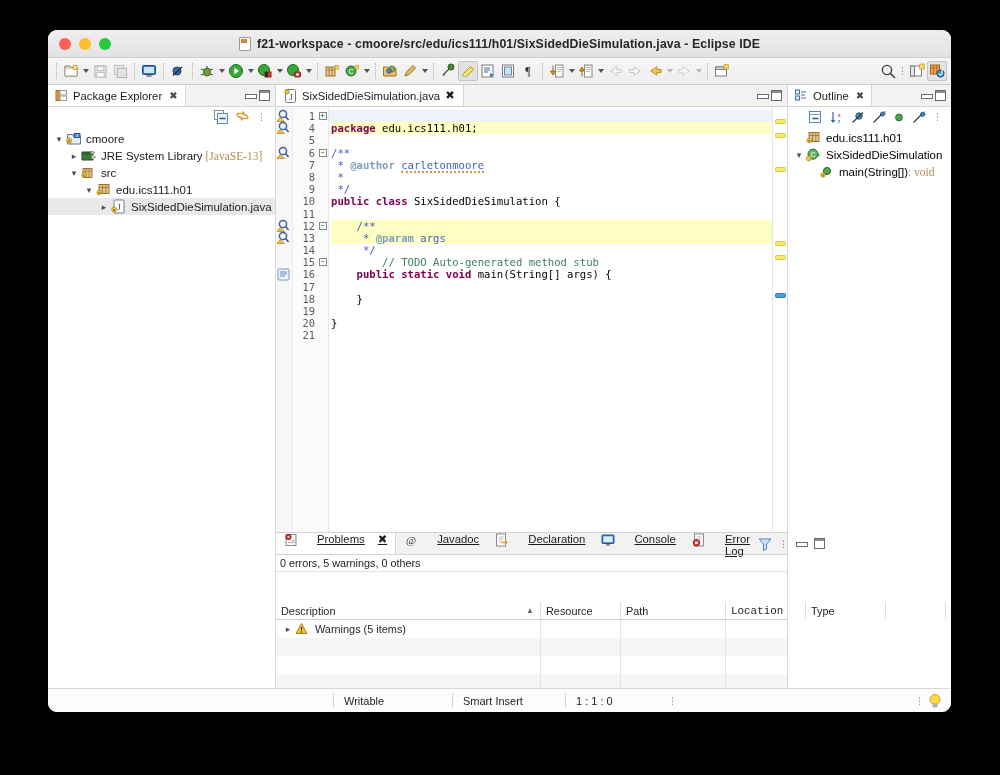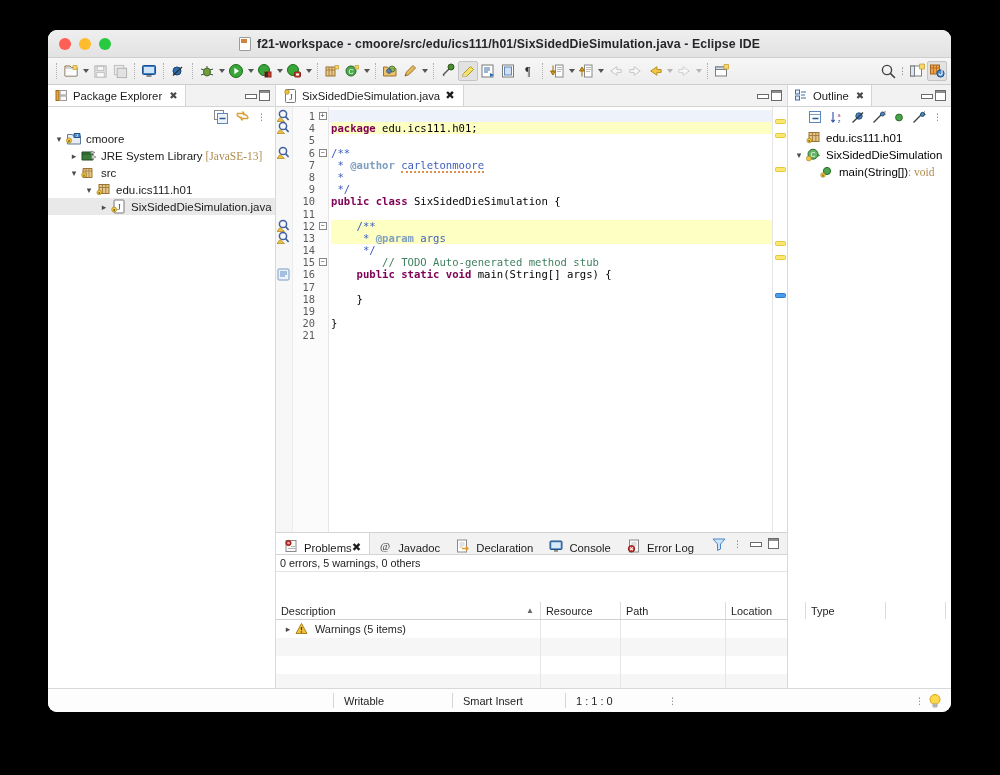--- a/index.html
+++ b/index.html
@@ -230,22 +230,22 @@
     border-top: 1px solid #d4d4d4;
     min-height: 0; background:#fff;
     border-right: 1px solid #d9d9d9;
   }
   #bottom-tabbar {
     height: 22px; flex:0 0 22px;
     background: #f2f2f2; border-bottom: 1px solid #d4d4d4;
     display:flex; align-items:stretch;
   }
   .btab {
-    display:flex;align-items:flex-end;gap:0;padding:0 8px;
-    font-size:11.3px;color:#1c1c1c;
+    display:flex;align-items:flex-start;gap:13px;padding:0 8px;
+    font-size:11.3px;color:#1c1c1c;text-decoration:underline;
   }
   .btab.active { background:#fff; border-right:1px solid #d4d4d4; }
   .btab-tools { margin-left:auto; display:flex;align-items:center;gap:7px;padding-right:8px;}
   #summary {
     height: 17px; flex:0 0 17px; font-size:10.8px; color:#222;
     padding-left:4px; line-height:17px;
     border-bottom:1px solid #e2e2e2;
   }
   #prob-table { flex:1; display:flex; flex-direction:column; min-height:0;margin-top:30px;}
   #prob-head {
@@ -852,21 +852,21 @@
               <span class="min-ico"></span>
               <span class="max-ico"></span>
             </div>
           </div>
         <div id="summary">0 errors, 5 warnings, 0 others</div>
         <div id="prob-table">
           <div id="prob-head">
               <div class="pcol" style="width: 265px; flex: 0 0 265px;"><span>Description</span><span class="sortasc">▲</span></div>
               <div class="pcol" style="width: 80px; flex: 0 0 80px;"><span>Resource</span></div>
               <div class="pcol" style="width: 105px; flex: 0 0 105px;"><span>Path</span></div>
-              <div class="pcol" style="width: 80px; flex: 0 0 80px;"><span>Location</span></div>
+              <div class="pcol" style="width: 80px; flex: 0 0 80px; font-family: Liberation Mono, monospace;"><span>Location</span></div>
               <div class="pcol" style="width: 80px; flex: 0 0 80px;"><span>Type</span></div>
               <div class="pcol" style="width: 60px; flex: 0 0 60px;"><span></span></div>
             </div>
           <div id="prob-rows">
               <div class="prow">
                 <div class="pcell" style="width: 265px; flex: 0 0 265px; display: flex; align-items: center;">
                   <span class="twisty">▸</span>
                   <span class="tree-ico">
                     <svg width="13" height="13" viewBox="0 0 13 13">
                       <path d="M6.5 1.5L12 11.5H1z" fill="#f2c13c" stroke="#a8811a"></path>

